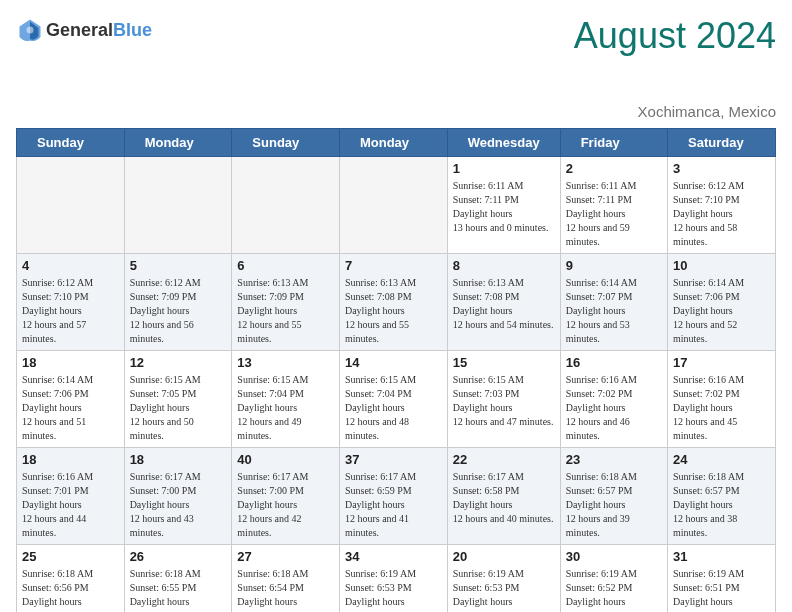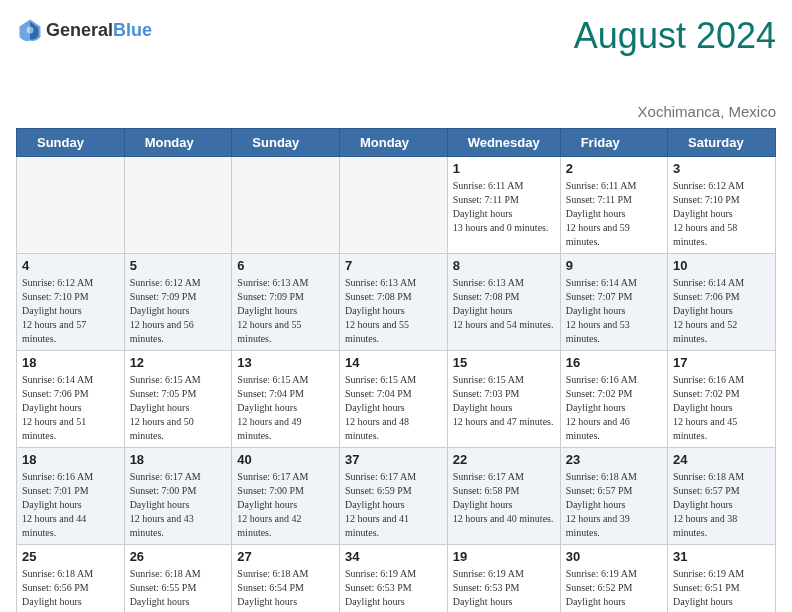--- a/index.html
+++ b/index.html
@@ -386,21 +386,21 @@
         <td>
         <span class="day-num">34</span>
         <div class="day-info">
           Sunrise: 6:19 AM<br>
           Sunset: 6:53 PM<br>
           Daylight hours<br>
           12 hours and 34 minutes.
         </div>
       </td>
         <td>
-        <span class="day-num">19</span>
+        <span class="day-num">20</span>
         <div class="day-info">
           Sunrise: 6:19 AM<br>
           Sunset: 6:53 PM<br>
           Daylight hours<br>
           12 hours and 33 minutes.
         </div>
       </td>
         <td>
         <span class="day-num">30</span>
         <div class="day-info">

